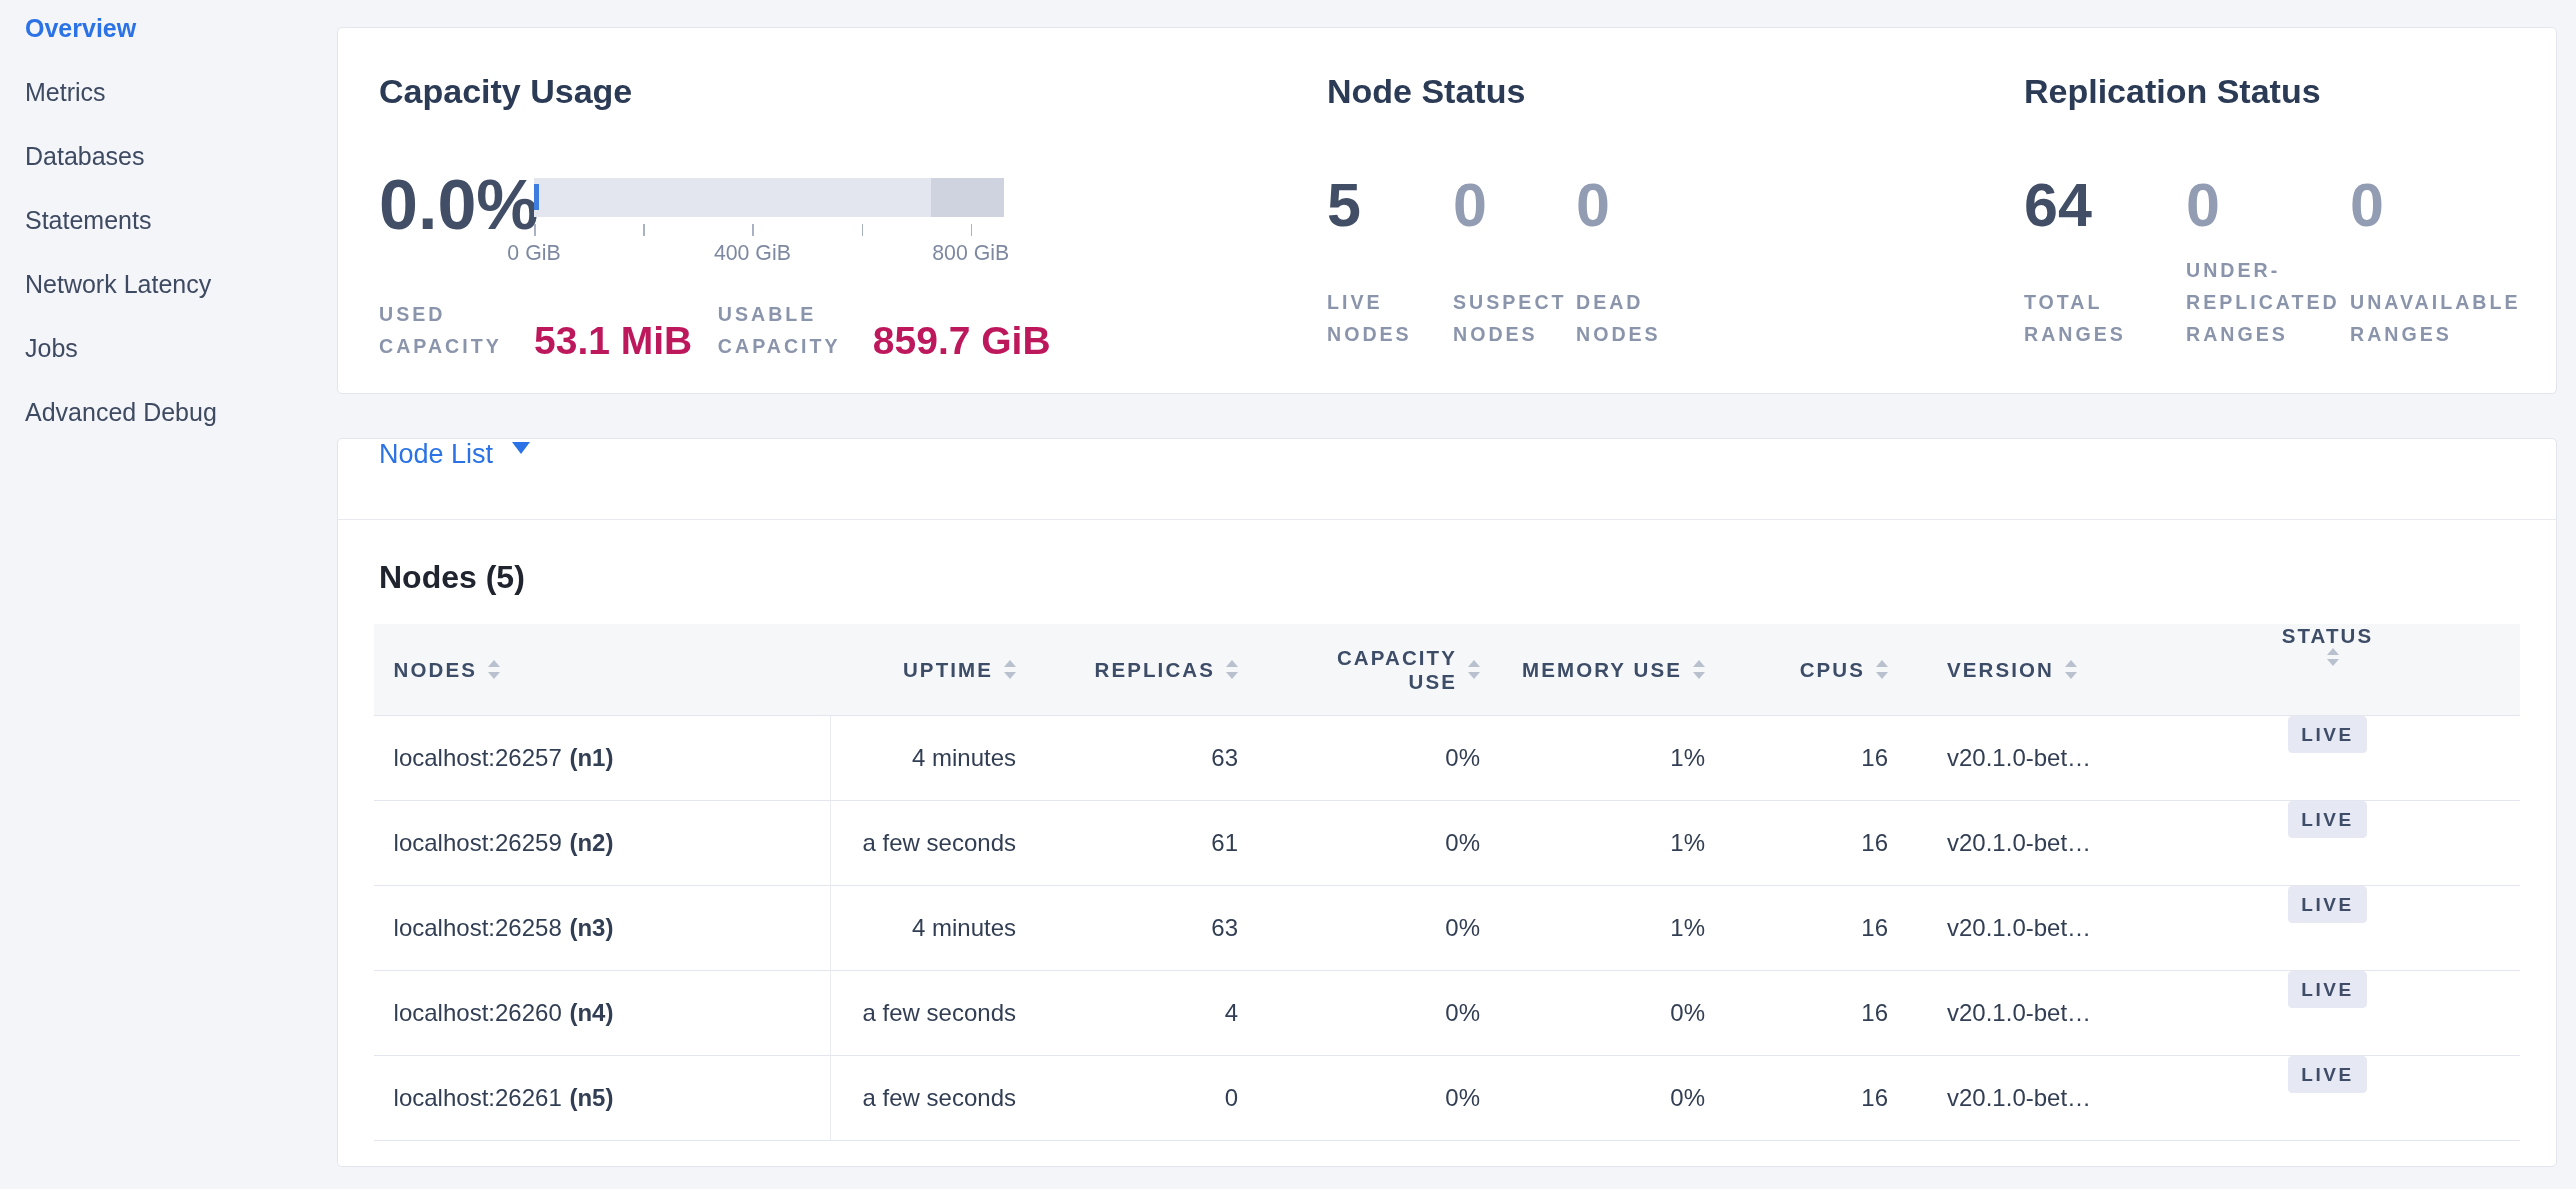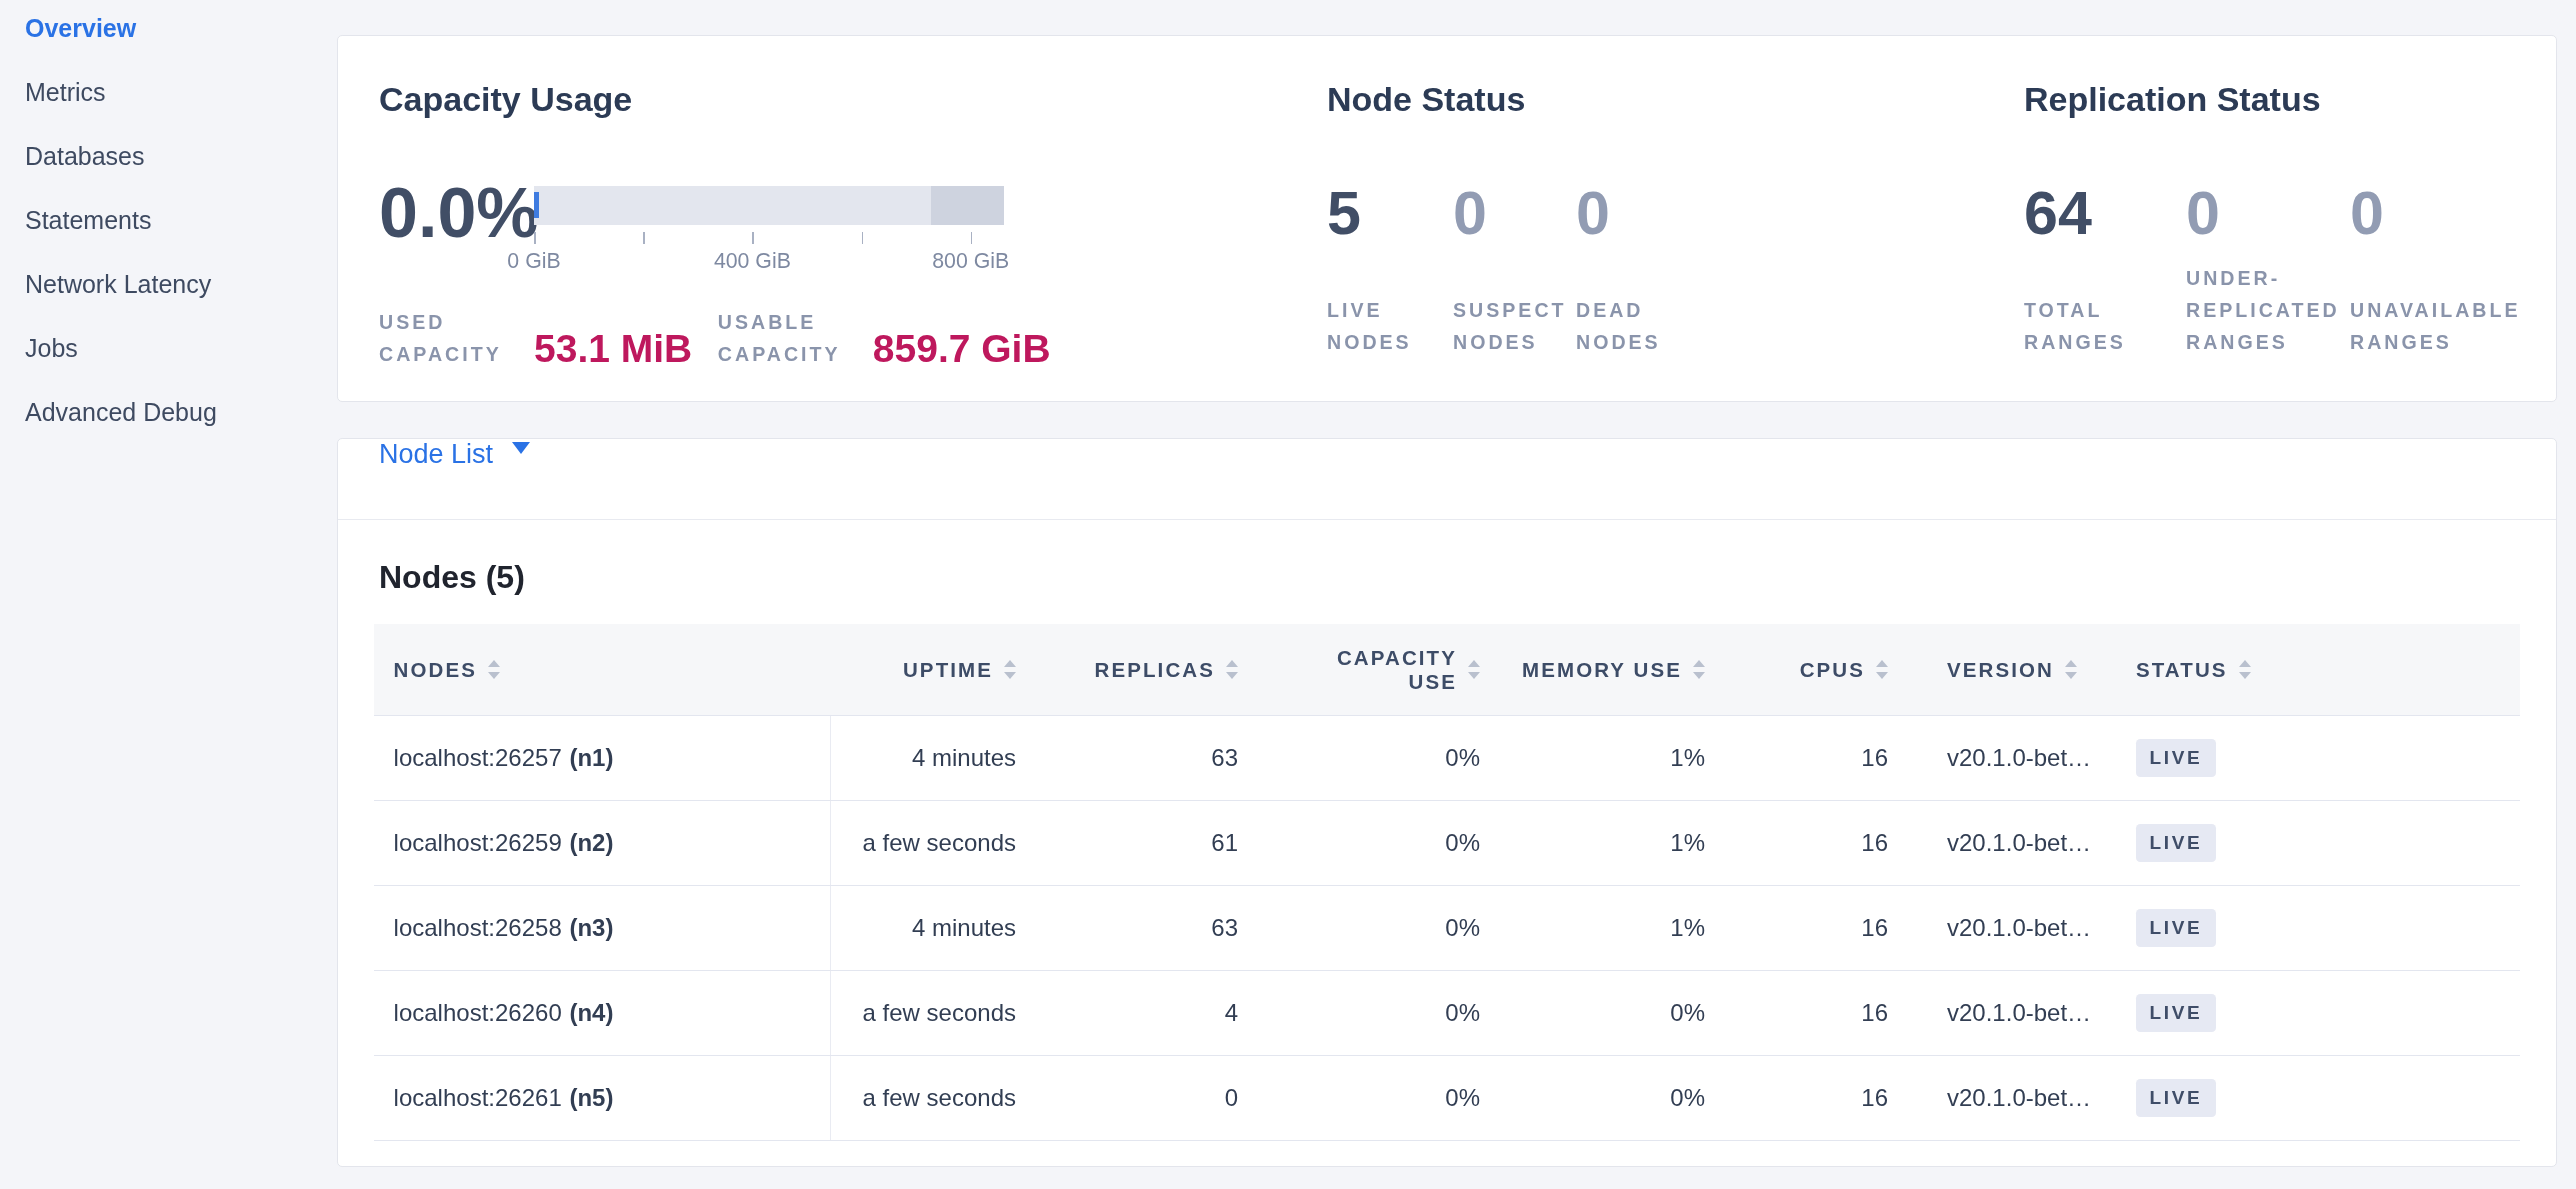--- a/index.html
+++ b/index.html
@@ -8,21 +8,21 @@
   #root { position:relative; width:2576px; height:1189px; background:#f4f5f9; }
 
   
   #sidebar { position:absolute; left:0; top:0; width:329px; height:1189px; }
   #sidebar-list { list-style:none; padding-top:15.4px; }
   .side-item { height:64px; padding-left:25px; font-size:25px; line-height:27px; color:#3e4a61; cursor:pointer; }
   .side-item.active { color:#2a72e5; font-weight:bold; }
 
   
   .card { position:absolute; left:337px; width:2220px; background:#ffffff; border:1.7px solid #e3e5ec; border-radius:5.1px; }
-  #summary-card { top:35px; height:367px; }
+  #summary-card { top:27px; height:367px; }
   #nodes-card { top:438px; height:729px; }
 
   
   .sec { position:absolute; top:0; height:100%; }
   .sec-capacity { left:41px;  width:648px; }
   .sec-nodes    { left:989px; width:478px; }
   .sec-repl     { left:1686px; width:546px; }
   .sec-title { position:absolute; top:43px; left:0; font-size:34px; line-height:41px; font-weight:bold; color:#2c3b55; }
 
   .stats-row { position:absolute; top:143px; left:0; height:179px; display:flex; }
@@ -54,21 +54,21 @@
   .dropdown-label { font-size:27px; color:#2a72e5; }
   .caret { width:0; height:0; border-left:9.4px solid transparent; border-right:9.4px solid transparent; border-top:12px solid #2a72e5; margin-left:19px; margin-top:3.4px; }
   .nodes-title { margin:38px 0 0 41px; font-size:32px; line-height:39px; font-weight:bold; color:#20242e; }
 
   .table { margin:27px 36px 0 36px; width:2146px; }
   .thead { display:flex; height:92px; background:#f6f7f9; border-bottom:1.7px solid #e3e6ef; }
   .th { display:flex; align-items:center; font-size:20.5px; font-weight:bold; letter-spacing:2.1px; color:#3d4c67; cursor:pointer; }
   .tr { display:flex; align-items:stretch; height:85px; border-bottom:1.7px solid #e3e6ef; background:#ffffff; }
   .td { display:flex; align-items:center; font-size:24px; color:#323e53; }
   .c1{width:457px; padding-left:19.6px;} .c2{width:212px;} .c3{width:222px;} .c4{width:242px;}
-  .c5{width:225px;} .c6{width:183px;} .c7{width:183px; padding-left:32px;} .c8{width:421px; padding-left:38px;}
+  .c5{width:225px;} .c6{width:183px;} .c7{width:183px; padding-left:32px;} .c8{width:421px; padding-left:38px;flex-direction:column;}
   .al-right { justify-content:flex-end; padding-right:27px; text-align:right; }
   .td.c1 { border-right:1.7px solid #e9ebf2; }
   .lbl.wrap { max-width:130px; }
   .sort { display:inline-flex; flex-direction:column; margin-left:11px; }
   .sort i { display:block; width:0; height:0; border-left:6px solid transparent; border-right:6px solid transparent; }
   .sort .up { border-bottom:7.7px solid #b9c0ce; margin-bottom:4.3px; }
   .sort .dn { border-top:7.7px solid #b9c0ce; }
   .node-addr { color:#323e53; }
   .node-id { font-weight:bold; margin-left:7.7px; }
   .badge { display:inline-block; padding:7.7px 13.6px; background:#e6e9f3; border-radius:4.3px; font-size:19px; font-weight:bold; letter-spacing:2.6px; color:#3f4d68; }

